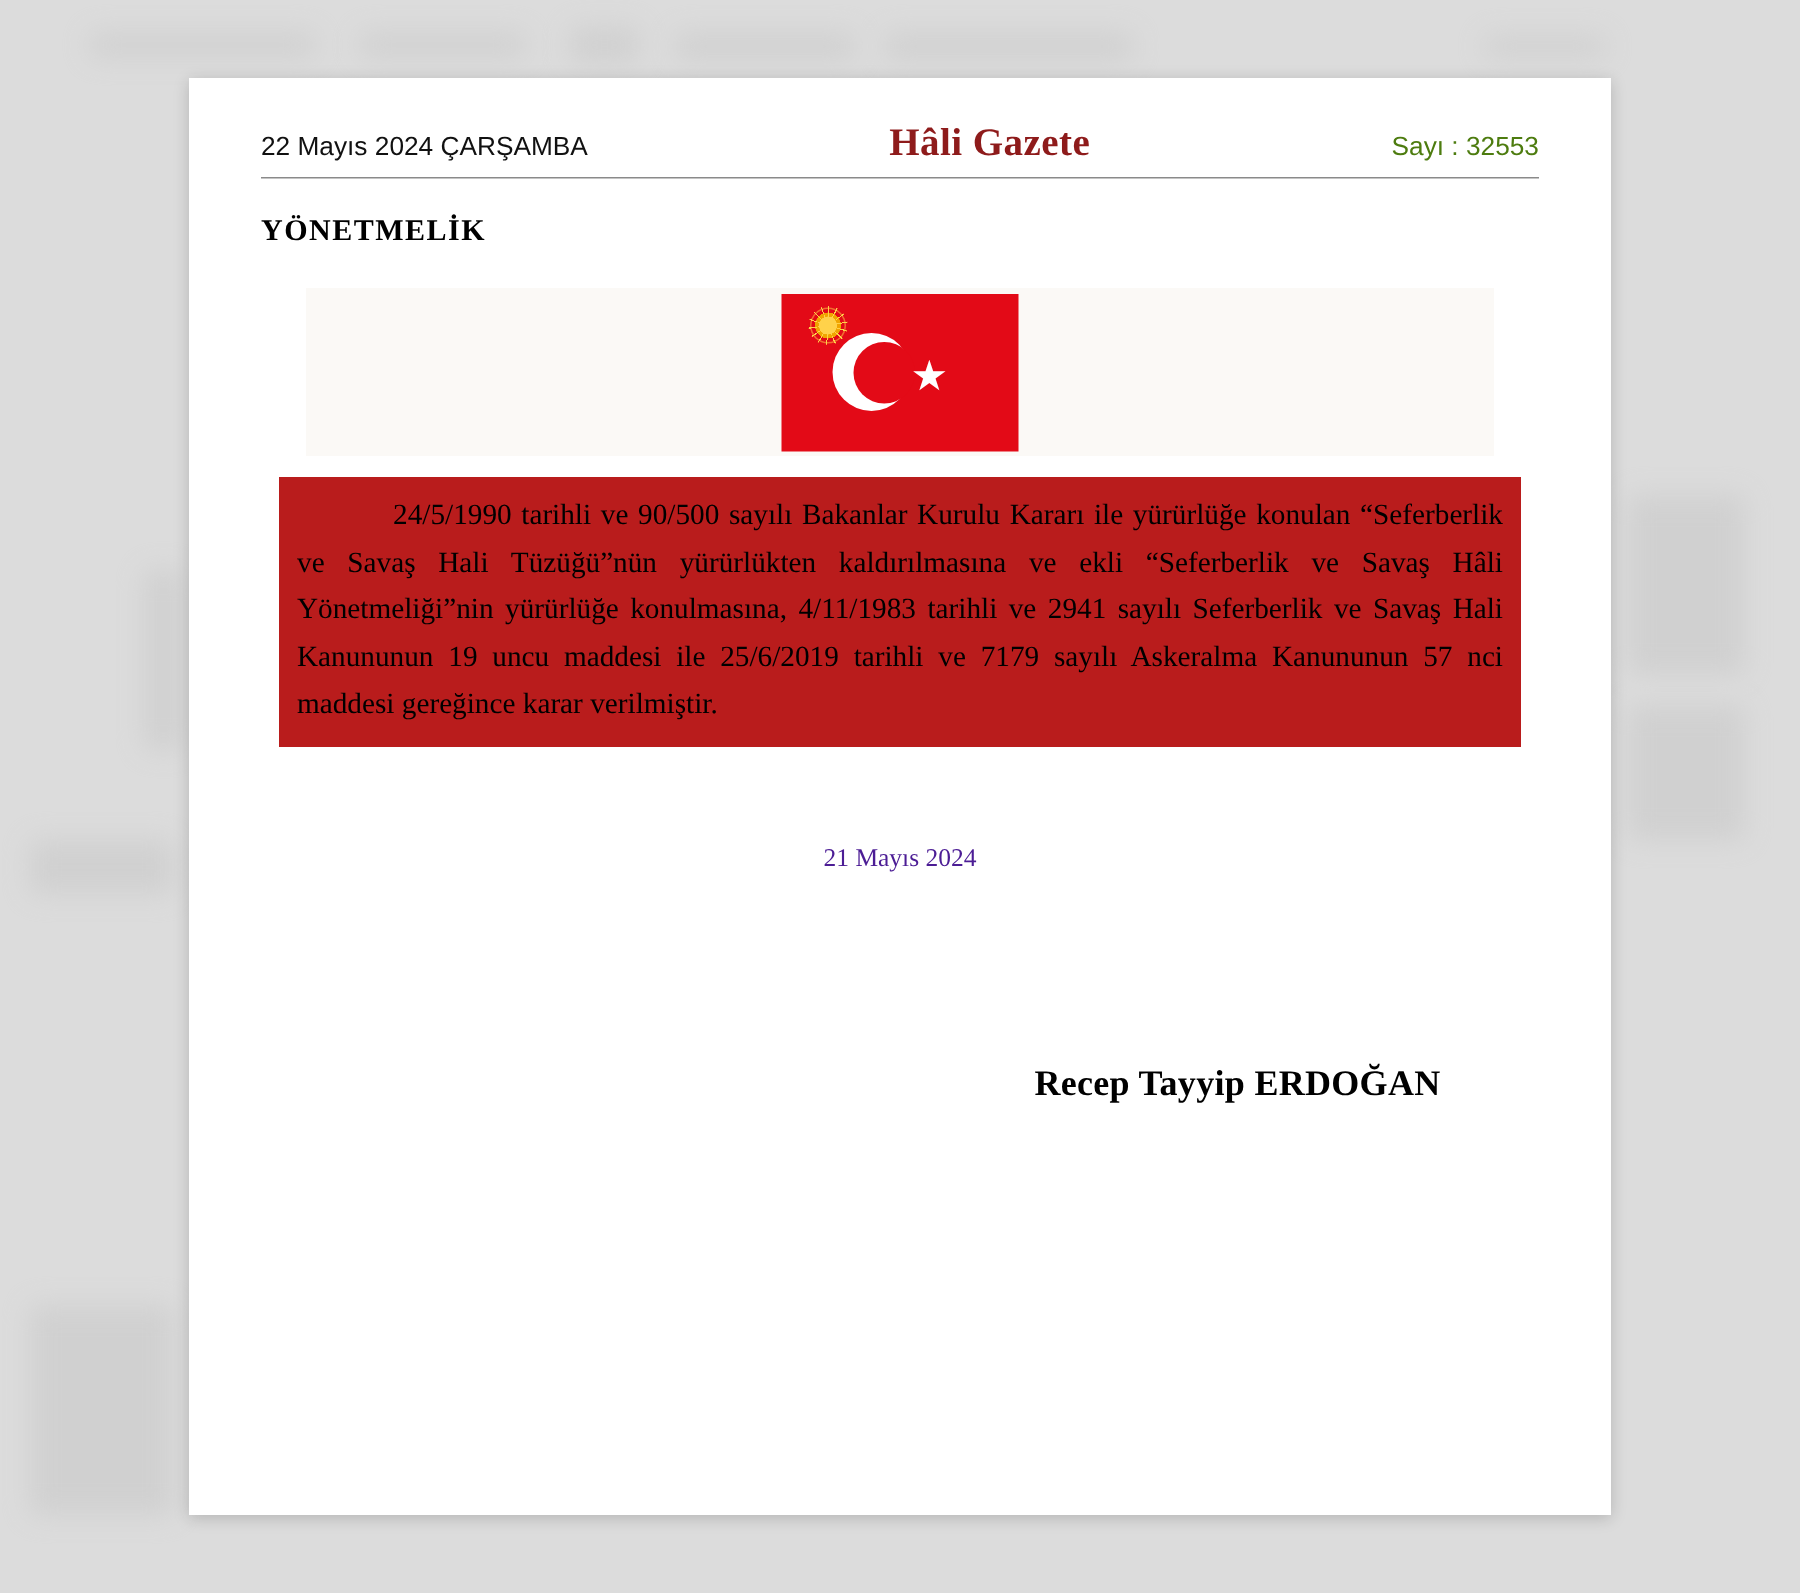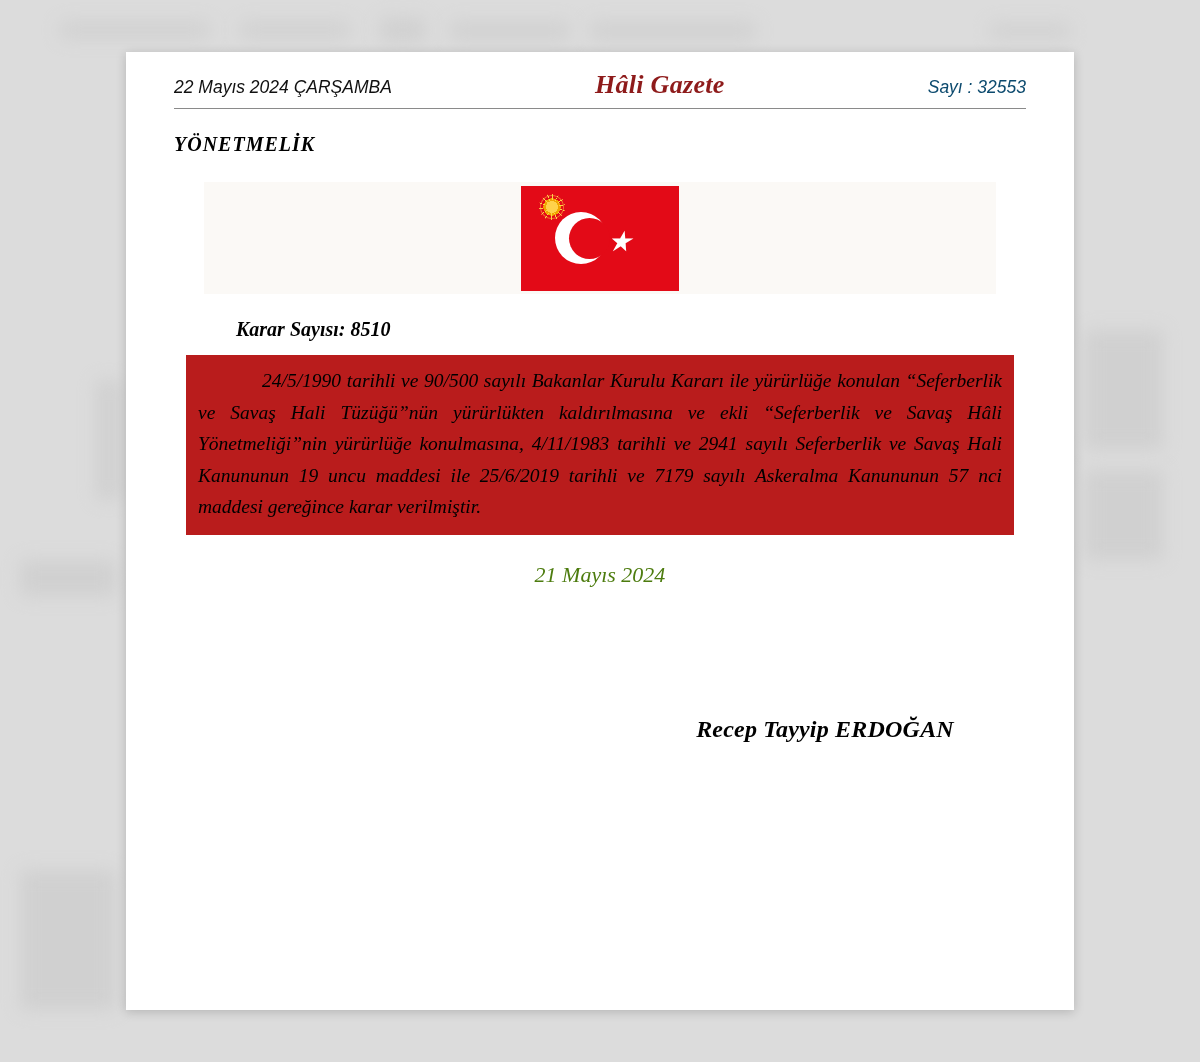--- a/index.html
+++ b/index.html
@@ -46,22 +46,21 @@
     left: 126px;
     top: 52px;
     width: 948px;
     height: 958px;
     background: #ffffff;
     box-shadow: 0 2px 10px rgba(0,0,0,0.18);
     overflow: hidden;
   }
 
   .page-inner {
-    padding: 18px 48px 0 48px;
-    font-style: italic;
+    padding: 28px 48px 0 48px;
   }
 
   .masthead {
     display: flex;
     align-items: baseline;
     justify-content: space-between;
     padding-bottom: 8px;
     border-bottom: 1px solid #8a8a8a;
   }
   .masthead .date {
@@ -73,21 +72,21 @@
   .masthead .title {
     font-family: "Liberation Serif", serif;
     font-size: 26px;
     font-weight: bold;
     color: #8e1b1b;
     letter-spacing: 0.3px;
   }
   .masthead .issue {
     font-family: "Liberation Sans", sans-serif;
     font-size: 17.5px;
-    color: #0c4a6e;
+    color: #4d7c0f;
     white-space: nowrap;
   }
 
   .doc-type {
     text-align: left;
     font-size: 20px;
     font-weight: bold;
     letter-spacing: 1px;
     margin: 24px 0 0 0;
     color: #000;
@@ -200,23 +199,23 @@
     text-align: justify;
     text-indent: 64px;
     color: #000;
     margin: 0;
     padding: 0 6px;
     hyphens: none;
   }
 
   .sign-date {
     text-align: center;
-    font-size: 22px;
-    margin-top: 27px;
-    color: #4d7c0f;
+    font-size: 17px;
+    margin-top: 64px;
+    color: #4c1d95;
   }
 
   .signature {
     margin-top: 128px;
     text-align: center;
     padding-left: 450px;
   }
   .signature .name {
     font-size: 24px;
     font-weight: bold;
@@ -260,21 +259,20 @@
 
     <div class="flag-band">
       <div class="flag">
         <div class="emblem"></div>
         <div class="crescent-outer"></div>
         <div class="crescent-inner"></div>
         <div class="star"></div>
       </div>
     </div>
 
-    <div class="decision-no">Karar Sayısı: 8510</div>
 
     <div class="body-band">
       <p class="body-text">24/5/1990 tarihli ve 90/500 sayılı Bakanlar Kurulu Kararı ile yürürlüğe konulan “Seferberlik ve Savaş Hali Tüzüğü”nün yürürlükten kaldırılmasına ve ekli “Seferberlik ve Savaş Hâli Yönetmeliği”nin yürürlüğe konulmasına, 4/11/1983 tarihli ve 2941 sayılı Seferberlik ve Savaş Hali Kanununun 19 uncu maddesi ile 25/6/2019 tarihli ve 7179 sayılı Askeralma Kanununun 57 nci maddesi gereğince karar verilmiştir.</p>
     </div>
 
     <div class="sign-date">21 Mayıs 2024</div>
 
     <div class="signature">
       <div class="name">Recep Tayyip ERDOĞAN</div>
     </div>

